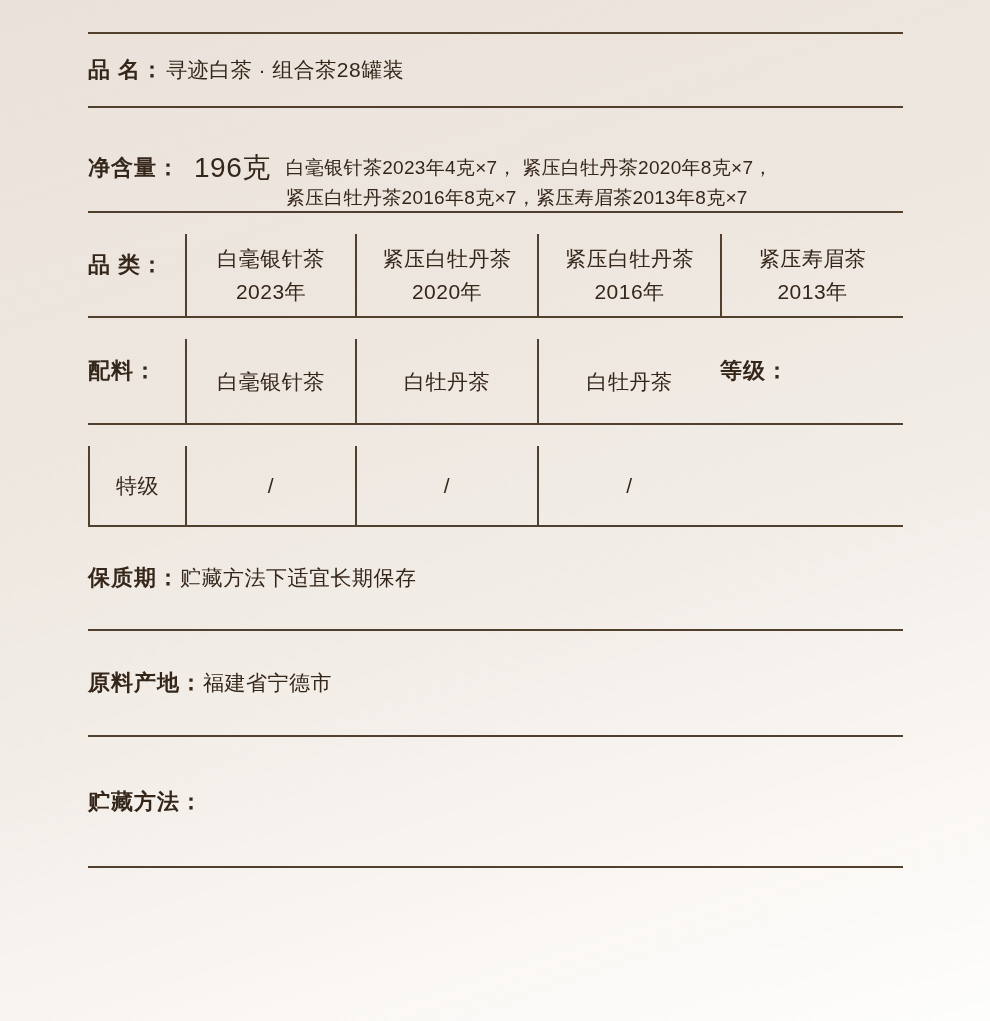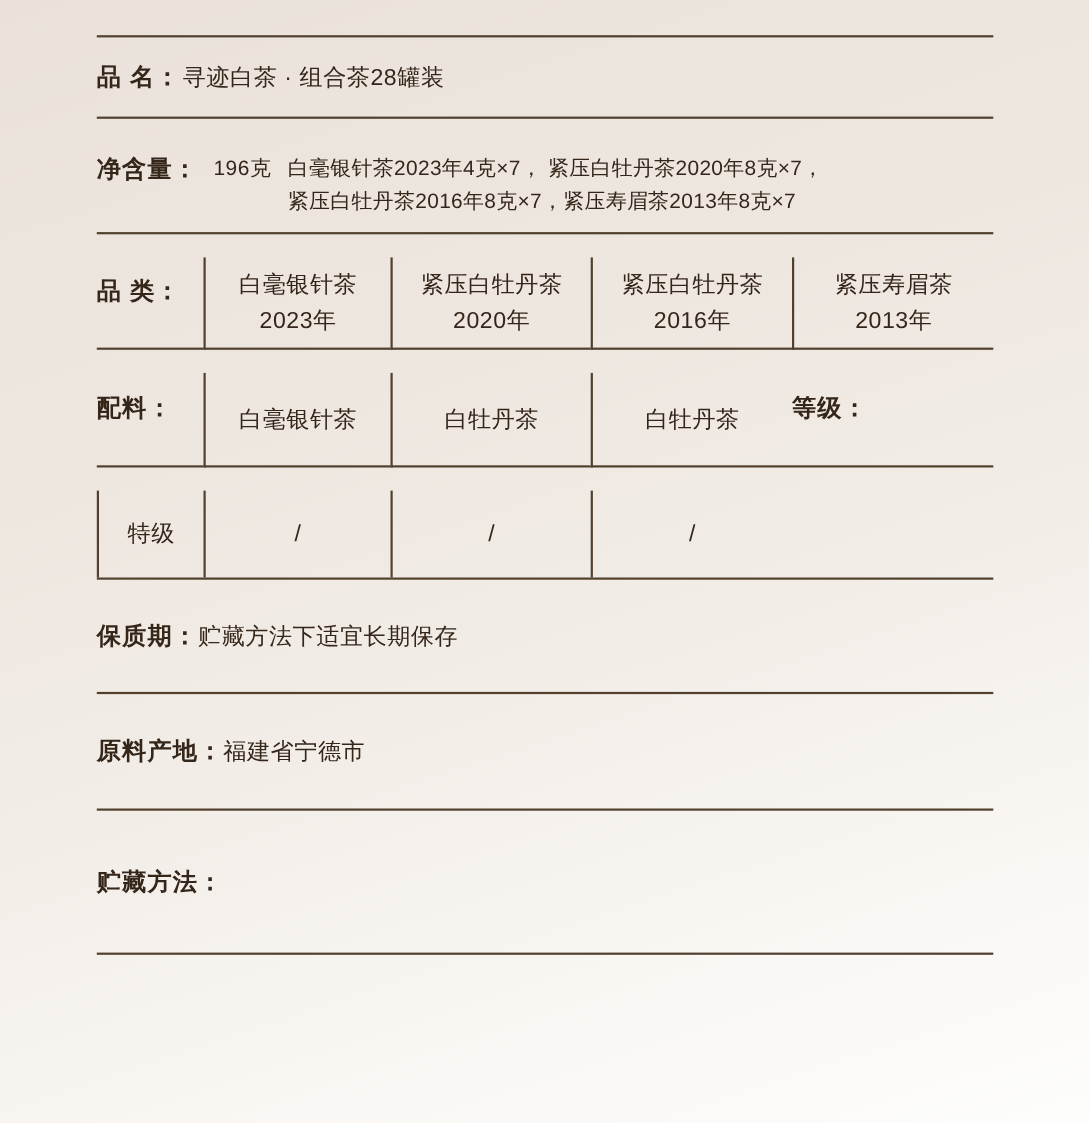--- a/index.html
+++ b/index.html
@@ -21,42 +21,42 @@
   }
   .sec{
     display:flex;
     align-items:center;
     border-top:2px solid var(--line);
   }
   .sec-name{ height:74px; }
   .sec-weight{
     height:105px;
     align-items:flex-start;
-    padding-top:31px;
+    padding-top:45px;
   }
   .sec-origin{ height:106px; }
   .sec-shelf{ height:104px; }
   .sec-storage{ height:133px; border-bottom:2px solid var(--line); }
   .lbl{
     font-size:22px;
     font-weight:700;
     letter-spacing:1px;
     white-space:nowrap;
   }
   .val{
     font-size:21px;
     font-weight:400;
     letter-spacing:0.5px;
   }
   .sec-name .val{ margin-left:2px; }
   .sec-weight .lbl{ line-height:30px; }
   .weight-val{
     line-height:30px;
     margin-left:14px;
-    font-size:19px;
+    font-size:28px;
   }
   .weight-detail{
     margin-left:15px;
     font-size:19px;
     line-height:30px;
     letter-spacing:0.3px;
   }
   
   .spec-table{
     display:grid;

